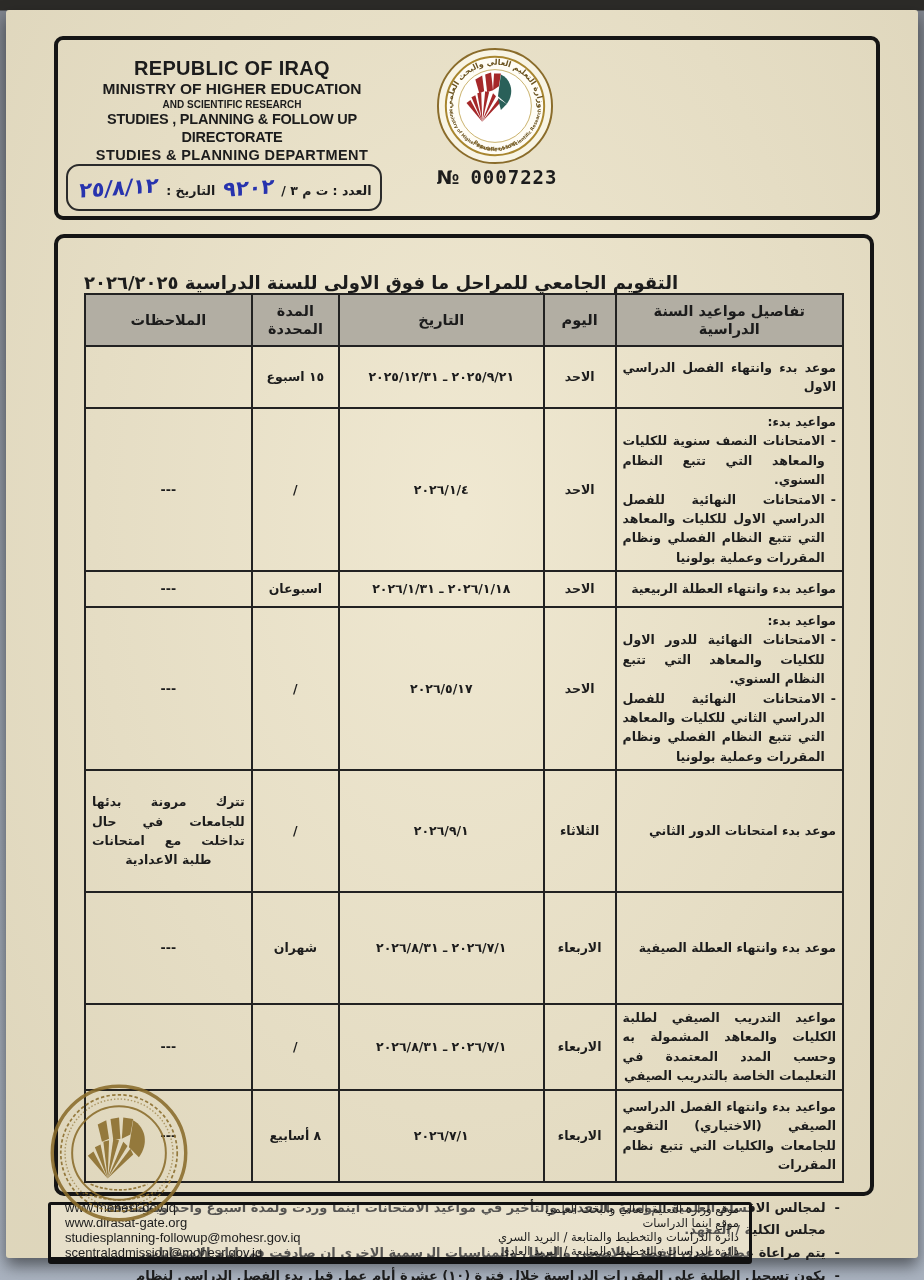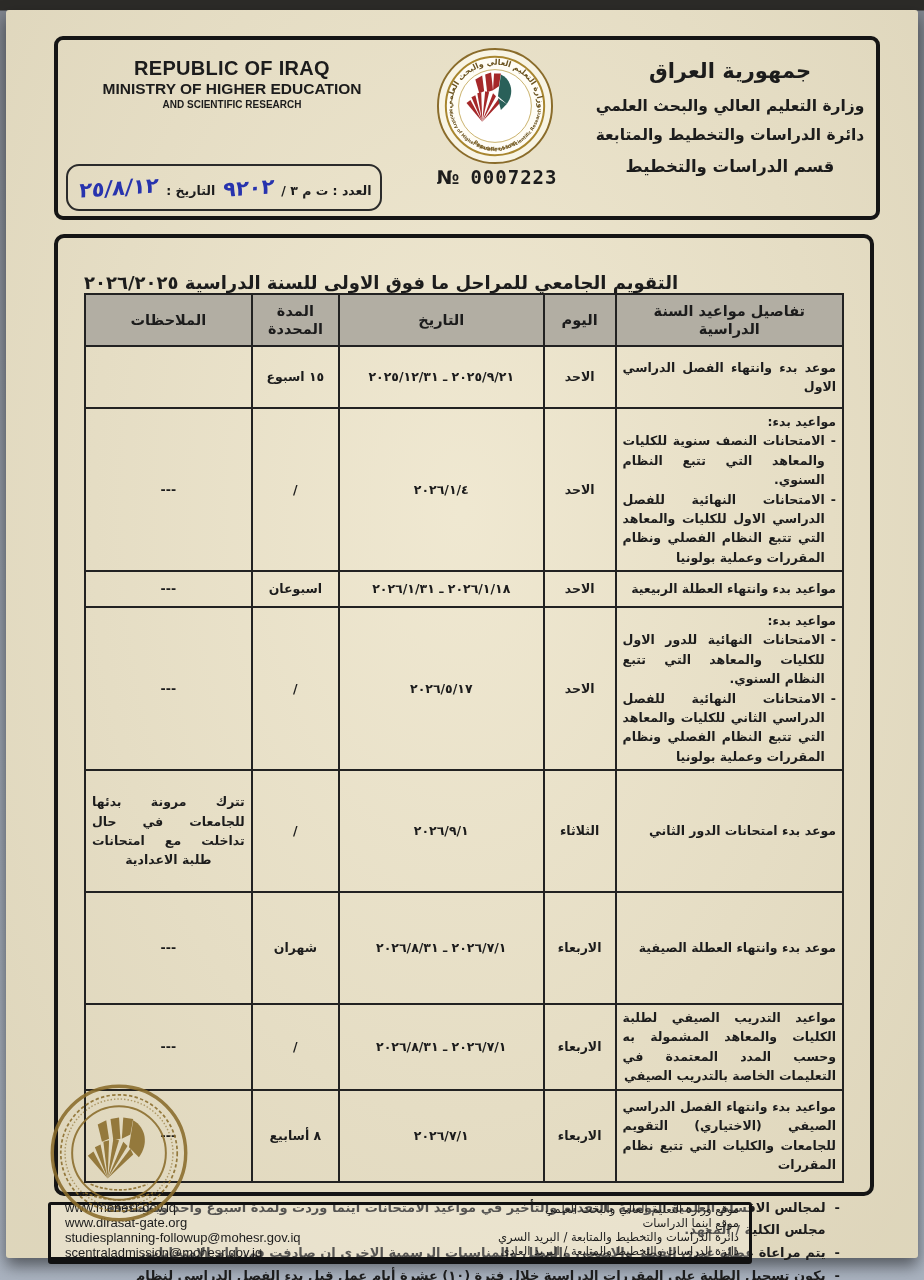--- a/index.html
+++ b/index.html
@@ -98,20 +98,22 @@
 </head>
 <body>
 
 <div class="paper">
 
   <div class="header-box">
     <div class="eng-block">
       <div class="eng-l1">REPUBLIC OF IRAQ</div>
       <div class="eng-l2">MINISTRY OF HIGHER EDUCATION</div>
       <div class="eng-l3">AND SCIENTIFIC RESEARCH</div>
+      <div class="eng-l4">STUDIES , PLANNING &amp; FOLLOW UP DIRECTORATE</div>
+      <div class="eng-l5">STUDIES &amp;  PLANNING DEPARTMENT</div>
     </div>
 
     <div class="logo-col">
       <svg width="118" height="118" viewBox="0 0 120 120">
         <defs>
           <path id="arcTop" d="M 16,62 A 44,44 0 0 1 104,62" fill="none"></path>
           <path id="arcBottom" d="M 13,58 A 47,47 0 0 0 107,58" fill="none"></path>
           <path id="arcCountry" d="M 28,74 A 32,32 0 0 0 92,74" fill="none"></path>
         </defs>
         <circle cx="60" cy="60" r="58" fill="#f8f4e4" stroke="#8a6c2b" stroke-width="2"></circle>
@@ -138,26 +140,20 @@
           <path d="M47,76 L58,47 L61,50 Z" fill="#a5282a"></path>
           <path d="M47,76 L64,52 L66,56 Z" fill="#a5282a"></path>
           <path d="M63,52 L72,58 L66,64 Z" fill="#2a6059"></path>
         </g>
       </svg>
       <div class="serial">
         <span class="no">№</span><span>0007223</span>
       </div>
     </div>
 
-    <div class="ar-block">
-      <div class="ar-l1">جمهورية العراق</div>
-      <div class="ar-l2">وزارة التعليم العالي والبحث العلمي</div>
-      <div class="ar-l3">دائرة الدراسات والتخطيط والمتابعة</div>
-      <div class="ar-l4">قسم الدراسات والتخطيط</div>
-    </div>
 
     <div class="ref-box">
       <div class="ref-line">
         <span>العدد : ت م ٣ /</span>
         <span class="ink">٩٢٠٢</span>
         <span>التاريخ :</span>
         <span class="ink">٢٥/٨/١٢</span>
       </div>
     </div>
   </div>

